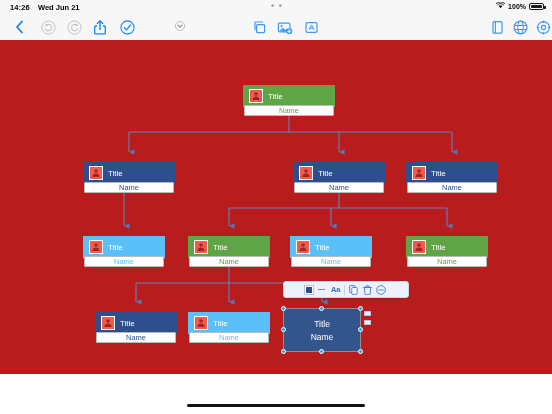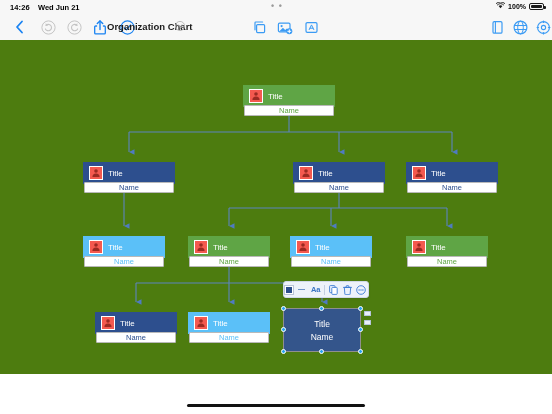--- a/index.html
+++ b/index.html
@@ -111,21 +111,21 @@
     position: absolute;
     left: 175px; top: 12px;
     transform: translateY(-50%);
   }
 
   
   .canvas {
     position: absolute;
     left: 0; top: 40px;
     width: 552px; height: 334px;
-    background: #4d7c0f;
+    background: #b91c1c;
     overflow: hidden;
   }
   .canvas svg.connectors {
     position: absolute;
     left: 0; top: 0;
     width: 552px; height: 334px;
   }
 
   
   .node {
@@ -231,21 +231,21 @@
 
   
   .popup {
     position: absolute;
     height: 15px;
     background: #edf2fa;
     border: 0.6px solid #cfd9e8;
     border-radius: 3px;
     display: flex;
     align-items: center;
-    padding: 0 1px;
+    padding: 0 21px;
     gap: 3px;
     box-shadow: 0 1px 2px rgba(0,0,0,0.12);
   }
   .popup .swatch {
     width: 8px; height: 8px;
     background: #2d4f8e;
     border: 0.8px solid #ffffff;
     outline: 0.6px solid #b9c4d6;
     box-sizing: border-box;
   }
@@ -346,21 +346,20 @@
       </svg>
     </div>
 
     <div class="tb-btn" style="left:118px;">
       <svg width="15" height="15" viewBox="0 0 15 15">
         <circle cx="7.5" cy="7.5" r="6.6" fill="none" stroke="#1a83f2" stroke-width="1.1"></circle>
         <path d="M4.3 7.7 L6.5 9.9 L10.6 4.9" stroke="#1a83f2" stroke-width="1.3" fill="none" stroke-linecap="round" stroke-linejoin="round"></path>
       </svg>
     </div>
 
-    <div class="doc-title">Organization Chart</div>
     <div class="title-chevron">
       <svg width="10" height="10" viewBox="0 0 10 10">
         <circle cx="5" cy="5" r="4.6" fill="none" stroke="#b6b6b6" stroke-width="0.9"></circle>
         <path d="M3 4.2 L5 6.2 L7 4.2" stroke="#8c8c8c" stroke-width="1.1" fill="none" stroke-linecap="round" stroke-linejoin="round"></path>
       </svg>
     </div>
 
     <div class="tb-btn" style="left:250px;">
       <svg width="15" height="15" viewBox="0 0 15 15">
         <rect x="4.6" y="4.6" width="8" height="8" rx="1" fill="none" stroke="#3b9bf4" stroke-width="1.2"></rect>

